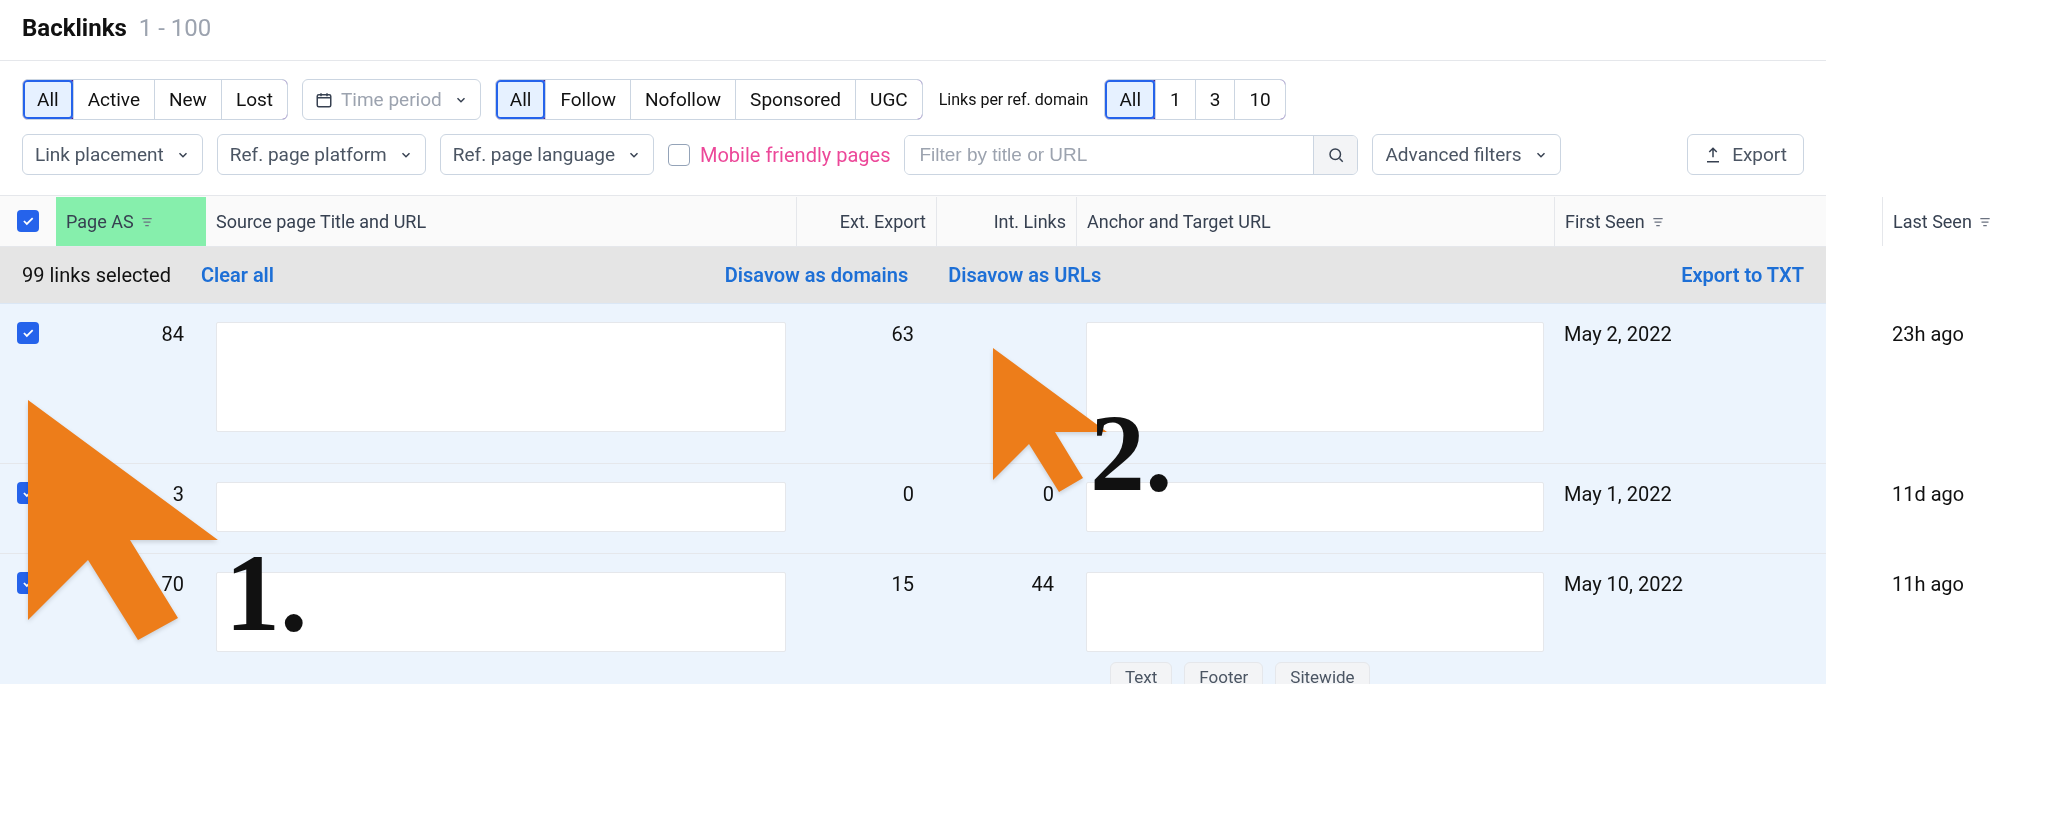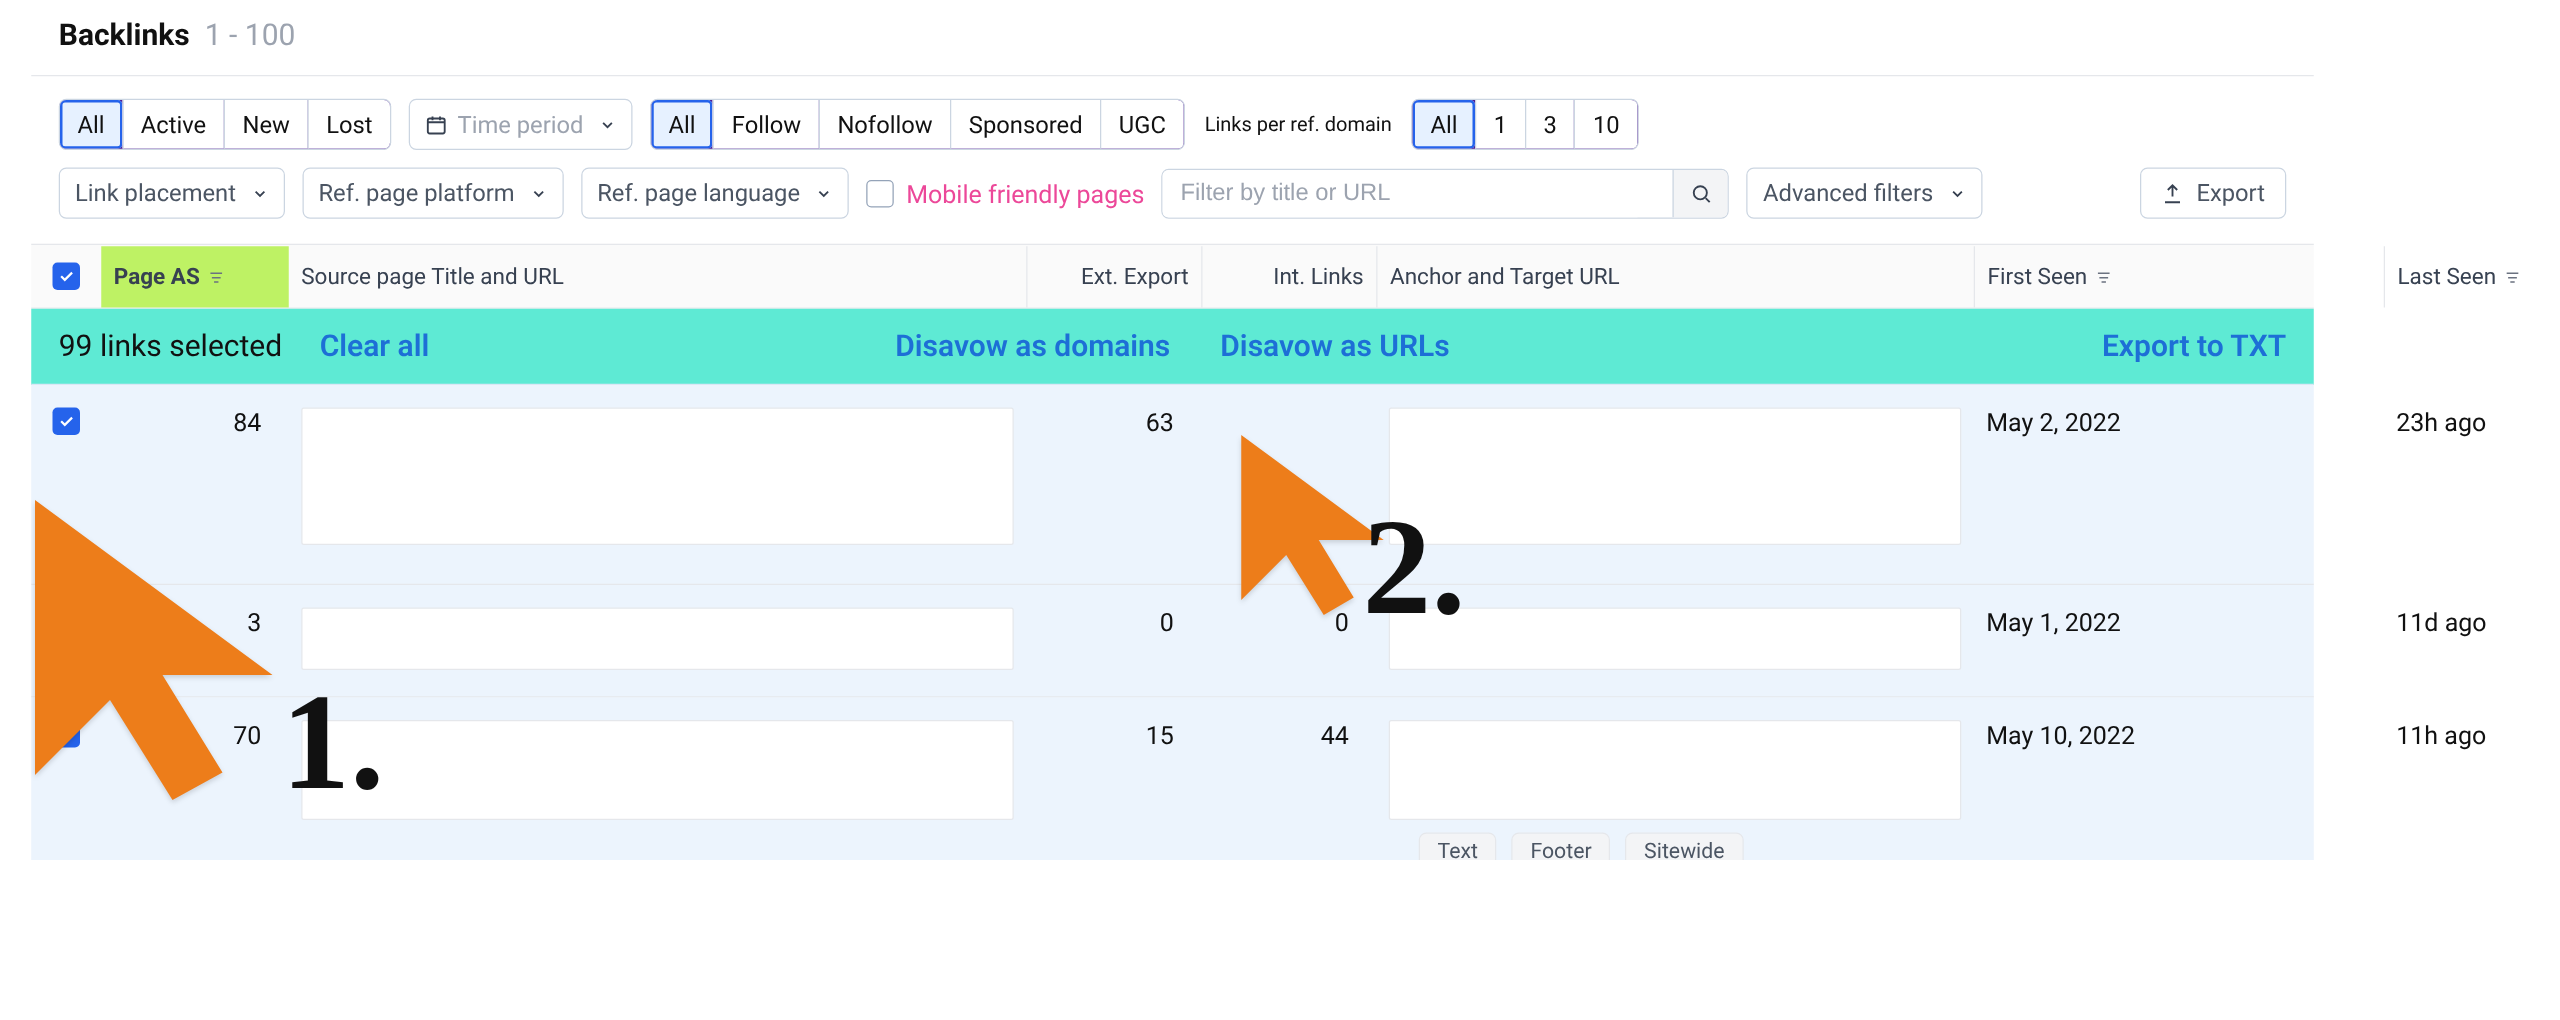--- a/index.html
+++ b/index.html
@@ -1,17 +1,17 @@
 <!DOCTYPE html>
 <html><head>
 <meta charset="utf-8">
 <style>
   * { box-sizing: border-box; }
   html, body { margin:0; padding:0; font-family: -apple-system, BlinkMacSystemFont, "Segoe UI", Roboto, "Helvetica Neue", Arial, sans-serif; font-size:18px; color:#111; background:#fff; width:2048px; }
-  .page { width:1826px; padding:0;margin-left:25px; }
+  .page { width:1826px; padding:0; }
 
   
   .header { display:flex; align-items:center; gap:12px; padding:14px 22px 18px 22px; border-bottom:1px solid #e5e7eb; }
   .header-title { font-weight:700; font-size:24px; color:#111; }
   .header-range { font-size:24px; color:#9ca3af; font-weight:400; }
 
   
   .toolbar { padding:18px 22px 6px 22px; }
   .row { display:flex; align-items:center; flex-wrap:wrap; gap:14px; margin-bottom:14px; }
 
@@ -34,27 +34,27 @@
   .search-input::placeholder { color:#9ca3af; }
   .search-btn { width:44px; display:flex; align-items:center; justify-content:center; border-left:1px solid #cbd5e1; background:#f3f4f6; cursor:pointer; }
 
   .export-btn { display:inline-flex; align-items:center; gap:10px; border:1px solid #cbd5e1; border-radius:6px; padding:8px 16px; background:#fff; cursor:pointer; font-size:19px; color:#4b5563; margin-left:auto; }
 
   
   .thead { display:grid; grid-template-columns: 56px 150px 590px 140px 140px 478px 164px 164px 166px; align-items:center; background:#fafafa; border-top:1px solid #e5e7eb; border-bottom:1px solid #e5e7eb; }
   .th { padding:14px 10px; font-size:18px; color:#374151; display:flex; align-items:center; gap:6px; }
   .th.sep { border-left:1px solid #e5e7eb; }
   .th.sortable { cursor:pointer; }
-  .th.page-as { background:#bef264; font-weight:700; }
+  .th.page-as { background:#86efac; font-weight:400; }
 
   .cb { width:22px; height:22px; border-radius:4px; background:#2563eb; display:flex; align-items:center; justify-content:center; cursor:pointer; }
   .cb svg { stroke:#fff; }
 
   
-  .selbar { display:flex; align-items:center; gap:30px; padding:16px 22px; background:#5eead4; border-bottom:1px solid #dbe7f5; font-size:24px; position:relative; }
+  .selbar { display:flex; align-items:center; gap:30px; padding:16px 22px; background:#e5e5e5; border-bottom:1px solid #dbe7f5; font-size:20px; position:relative; }
   .selbar .sel-text { color:#111; }
   .link { color:#1d6fd6; font-weight:600; cursor:pointer; }
   .selbar .spacer { flex:1; }
   .disavow-group { display:flex; gap:40px; position:absolute; left:50%; transform:translateX(-50%); }
 
   
   .trow { display:grid; grid-template-columns: 56px 150px 590px 140px 140px 478px 164px 164px 166px; align-items:flex-start; background:#ecf4fd; border-bottom:1px solid #e5e7eb; padding:14px 0 14px 0; min-height:110px; }
   .trow .cell { padding:4px 10px; font-size:20px; color:#111; }
   .trow .cell.num { text-align:right; padding-right:22px; }
   .src-box, .anchor-box { background:#fff; border:1px solid #e5e7eb; height:110px; border-radius:2px; }

